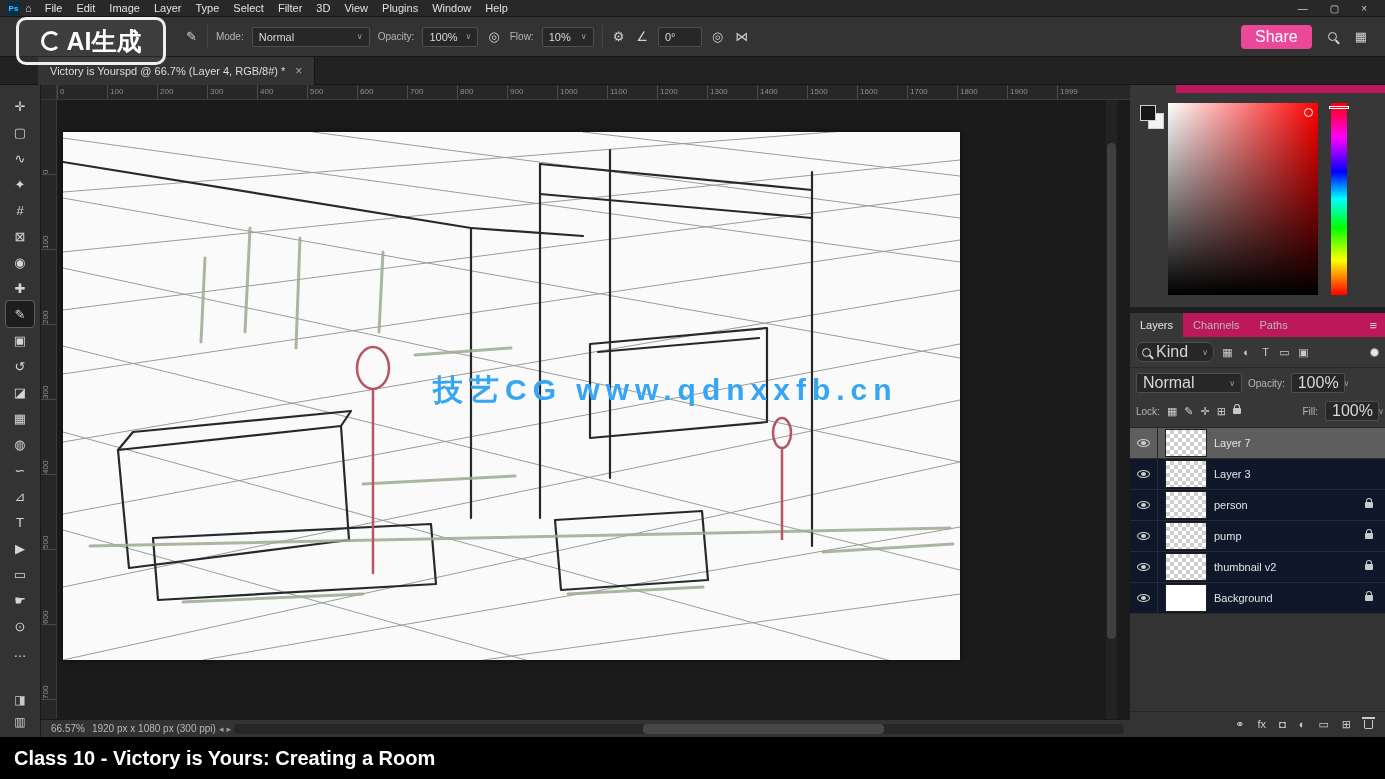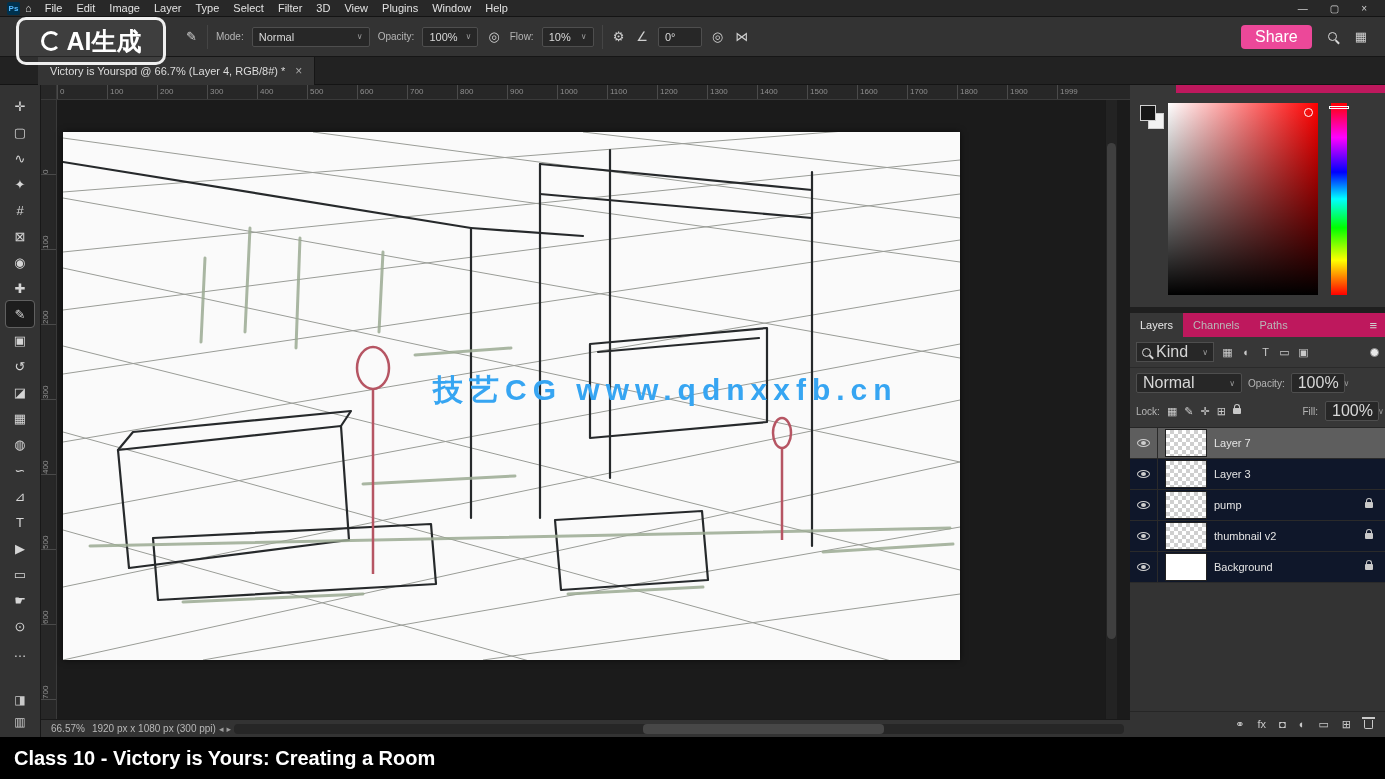--- a/index.html
+++ b/index.html
@@ -71,21 +71,21 @@
   .sw.fg{left:2px;top:2px;background:#161616;z-index:2}
   .sw.bg{left:10px;top:10px;background:#f2f2f2}
   .sat-field{width:150px;height:192px;position:relative;background:linear-gradient(to top,#000,rgba(0,0,0,0)),linear-gradient(to right,#fff,#f00);cursor:crosshair}
   .sat-pointer{position:absolute;right:5px;top:5px;width:9px;height:9px;border:1.5px solid #fff;border-radius:50%}
   .hue-bar{width:16px;height:192px;margin-left:13px;background:linear-gradient(to bottom,#f00,#f0f 18%,#00f 36%,#0ff 50%,#0f0 65%,#ff0 82%,#f00);cursor:pointer;position:relative}
   .hue-thumb{position:absolute;left:-2px;right:-2px;top:3px;height:3px;border:1px solid #fff}
 
   
   .layers-panel{flex:1;display:flex;flex-direction:column;min-height:0}
   .filter-row{display:flex;align-items:center;gap:5px;padding:5px 6px;border-bottom:1px solid #2a2a2a}
-  .kind-box{display:flex;align-items:center;gap:5px;background:#272727;border:1px solid #4e4e4e;border-radius:0;height:20px;padding:0 5px;width:78px;color:#d5d5d5}
+  .kind-box{display:flex;align-items:center;gap:5px;background:#272727;border:1px solid #4e4e4e;border-radius:7px;height:20px;padding:0 5px;width:78px;color:#d5d5d5}
   .kind-box .cr{margin-left:auto;font-size:8px;color:#999}
   .f-icon{width:17px;text-align:center;font-size:11px;color:#c9c9c9;cursor:pointer}
   .filter-toggle{margin-left:auto;width:9px;height:9px;border-radius:50%;background:#e8e8e8;border:1px solid #888;cursor:pointer}
   .blend-row{display:flex;align-items:center;gap:6px;padding:5px 6px}
   .select{background:#272727;border:1px solid #4e4e4e;border-radius:2px;height:20px;display:flex;align-items:center;gap:5px;padding:0 6px;color:#d8d8d8;cursor:pointer}
   .select .cr{margin-left:auto;font-size:8px;color:#999}
   .blend-select{width:106px}
   .small-select{width:54px}
   .row-label{font-size:10px;color:#b5b5b5}
   .lock-row{display:flex;align-items:center;gap:7px;padding:3px 6px 6px 6px;border-bottom:1px solid #262626}
@@ -496,20 +496,28 @@
 
         <div class="layer-row thumb-checker">
           <span class="eye-cell">
             <span class="eye"></span>
           </span>
           <span class="thumb"></span>
           <span class="layer-name">Layer 3</span>
 
         </div>
 
+        <div class="layer-row locked thumb-checker">
+          <span class="eye-cell">
+            <span class="eye"></span>
+          </span>
+          <span class="thumb"></span>
+          <span class="layer-name">person</span>
+          <span class="lock layer-lock"></span>
+        </div>
 
         <div class="layer-row locked thumb-checker">
           <span class="eye-cell">
             <span class="eye"></span>
           </span>
           <span class="thumb"></span>
           <span class="layer-name">pump</span>
           <span class="lock layer-lock"></span>
         </div>
 

